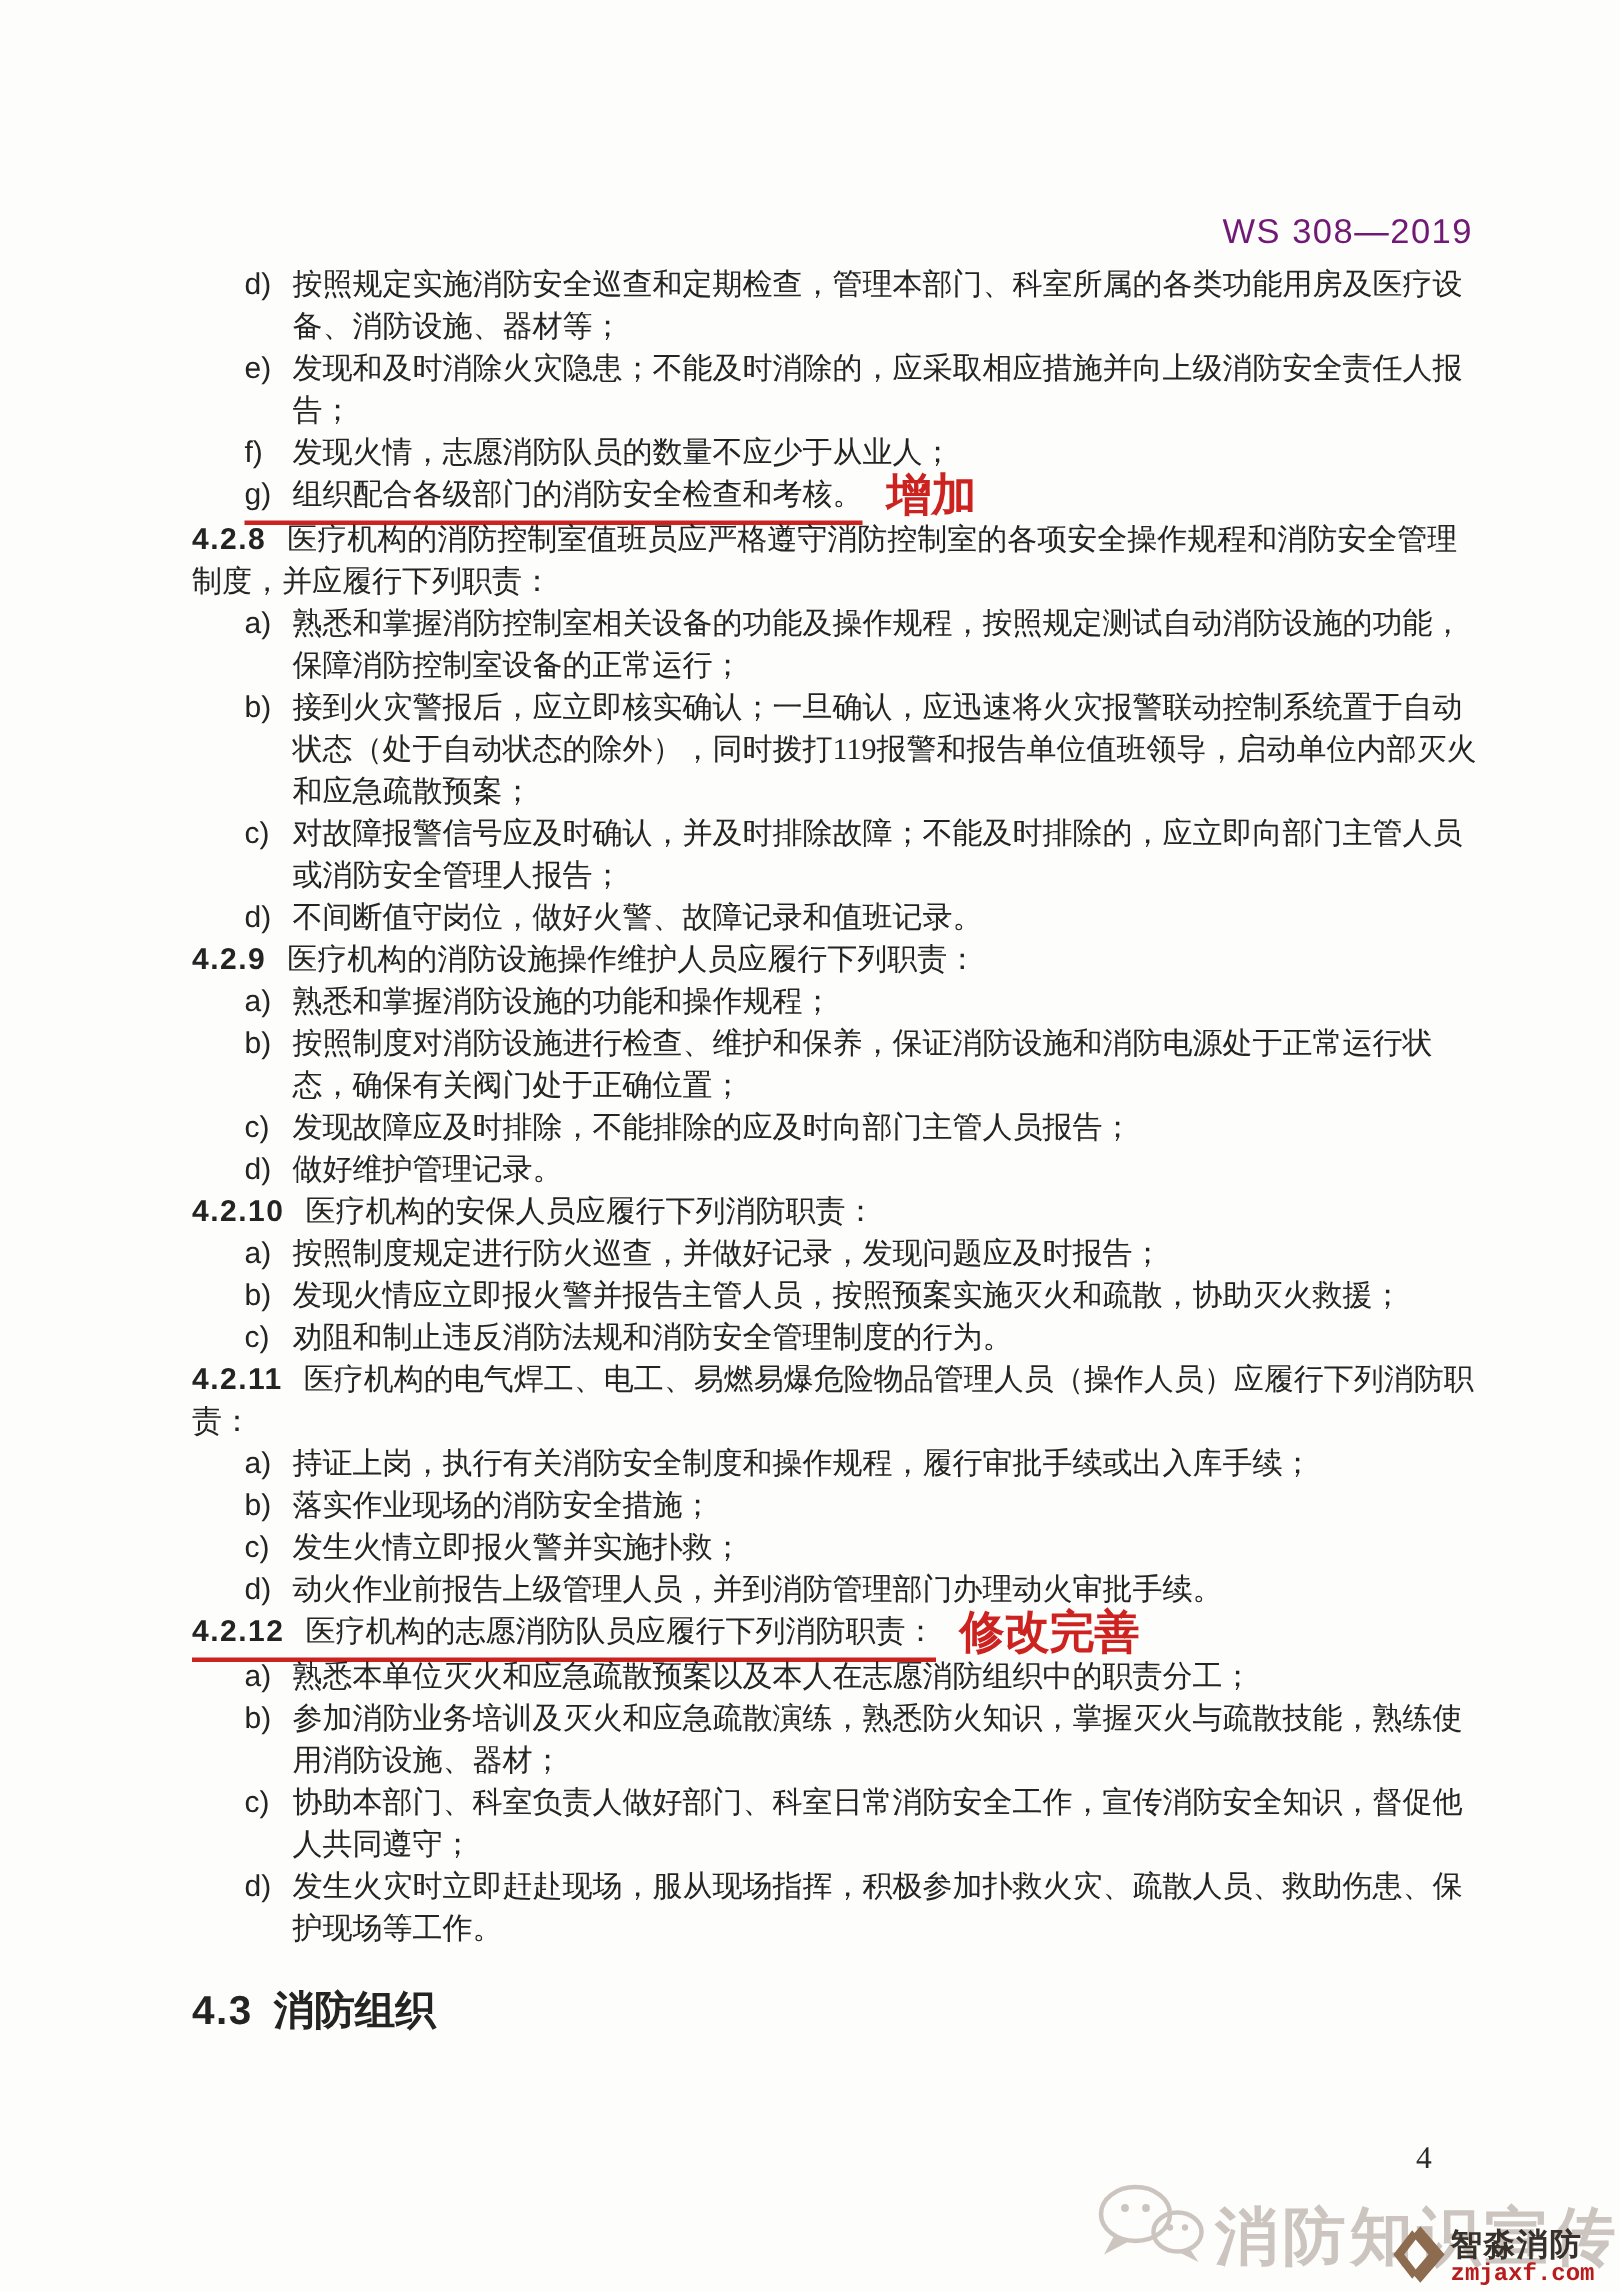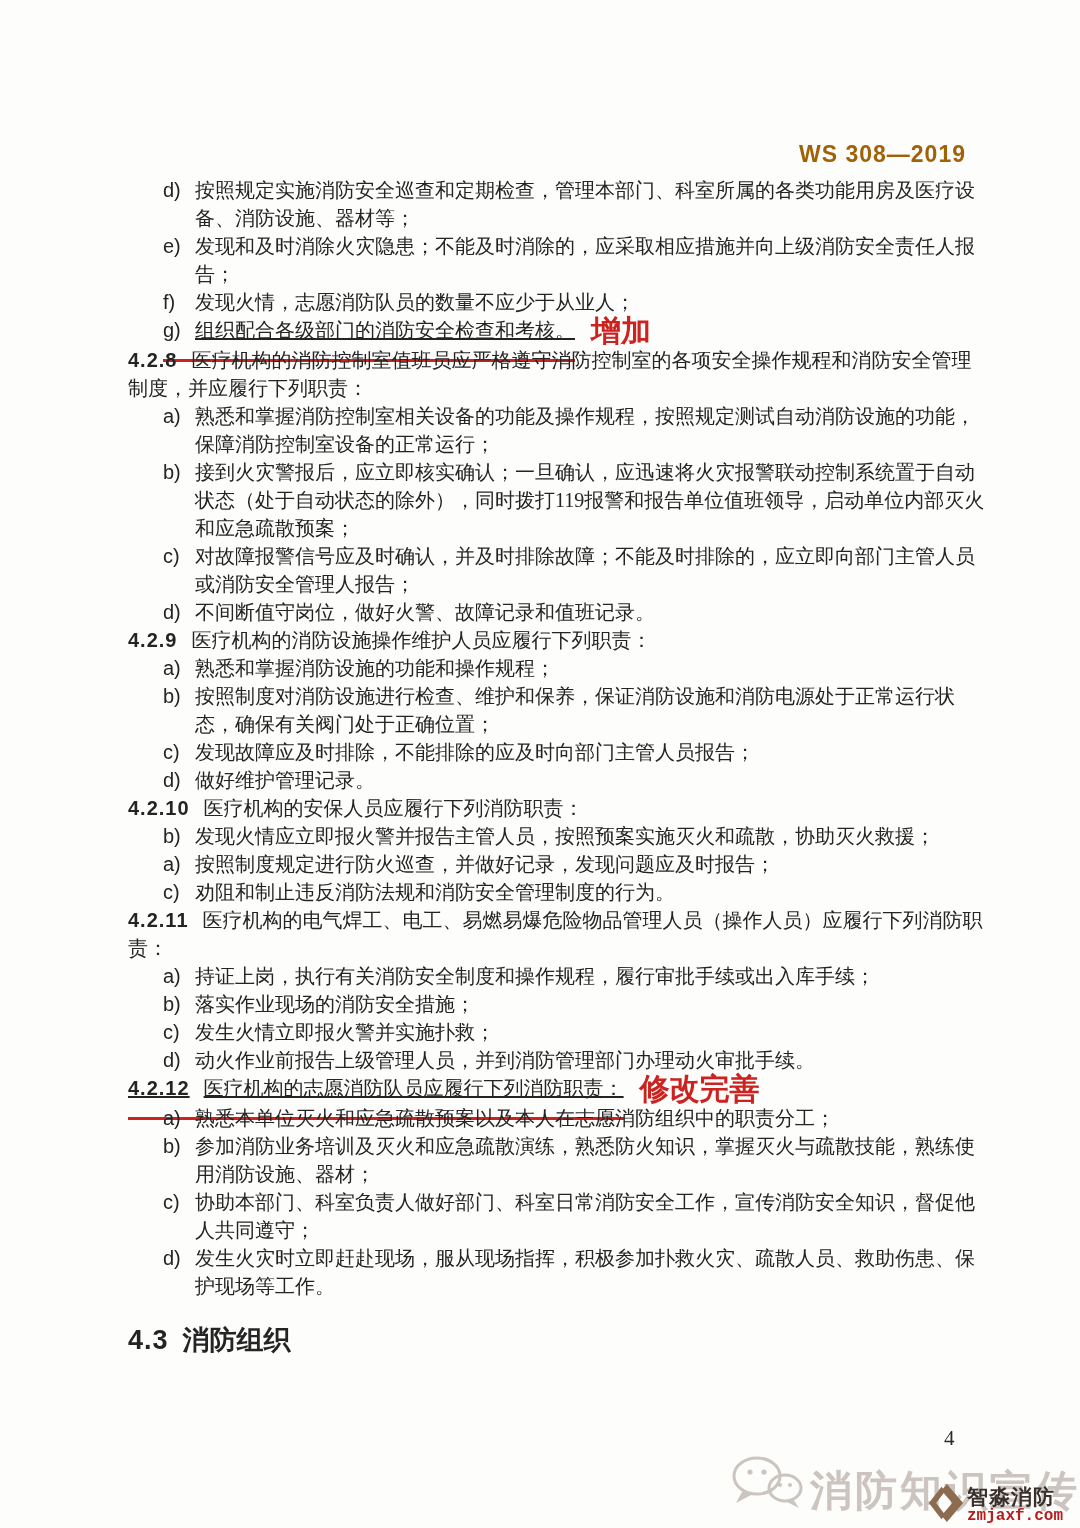--- a/index.html
+++ b/index.html
@@ -13,39 +13,39 @@
   .page{
     position:relative;
     width:1080px;height:1528px;
     margin:0 auto;
     background:#fdfdfc;
     font-family:"Liberation Serif","DejaVu Serif",serif;
     color:var(--text);
     overflow:hidden;
   }
   .doc-header{
-    position:absolute;top:141px;right:114px;
+    position:absolute;top:141px;right:98px;
     font-family:"Liberation Sans","DejaVu Sans",sans-serif;
-    font-size:23px;font-weight:700;letter-spacing:1px;color:#a16207;
+    font-size:23px;font-weight:400;letter-spacing:1px;color:#701a75;
   }
   .doc-body{
     position:absolute;left:128px;top:176px;width:862px;
     font-size:20px;line-height:28px;
   }
   .item{padding-left:67px;text-indent:-32px;}
   .item-letter{
     display:inline-block;width:32px;text-indent:0;
     font-family:"Liberation Sans","DejaVu Sans",sans-serif;
   }
   .clause-number,.heading-number{
     font-family:"Liberation Sans","DejaVu Sans",sans-serif;
     font-weight:600;margin-right:14px;letter-spacing:1px;
   }
   .seg{text-indent:0;}
-  .red-line{border-bottom:3px solid var(--red);padding-bottom:18px;text-decoration:underline;}
+  .red-line{border-bottom:3px solid var(--red);padding-bottom:6px;}
   .red-underline-all{
     text-decoration:underline;
     text-decoration-color:var(--red);
     text-decoration-thickness:2.5px;
     text-underline-offset:8px;
   }
   .annotation{
     color:var(--red);
     font-family:"Liberation Sans","DejaVu Sans",sans-serif;
     font-size:30px;font-weight:700;
@@ -98,22 +98,22 @@
       <div class="item"><span class="seg"><span class="item-letter">a)</span><span class="item-text">熟悉和掌握消防控制室相关设备的功能及操作规程，按照规定测试自动消防设施的功能，保障消防控制室设备的正常运行；</span></span></div>
       <div class="item"><span class="seg"><span class="item-letter">b)</span><span class="item-text">接到火灾警报后，应立即核实确认；一旦确认，应迅速将火灾报警联动控制系统置于自动状态（处于自动状态的除外），同时拨打119报警和报告单位值班领导，启动单位内部灭火和应急疏散预案；</span></span></div>
       <div class="item"><span class="seg"><span class="item-letter">c)</span><span class="item-text">对故障报警信号应及时确认，并及时排除故障；不能及时排除的，应立即向部门主管人员或消防安全管理人报告；</span></span></div>
       <div class="item"><span class="seg"><span class="item-letter">d)</span><span class="item-text">不间断值守岗位，做好火警、故障记录和值班记录。</span></span></div>
       <div class="clause"><span class="seg"><span class="clause-number">4.2.9</span><span class="clause-text">医疗机构的消防设施操作维护人员应履行下列职责：</span></span></div>
       <div class="item"><span class="seg"><span class="item-letter">a)</span><span class="item-text">熟悉和掌握消防设施的功能和操作规程；</span></span></div>
       <div class="item"><span class="seg"><span class="item-letter">b)</span><span class="item-text">按照制度对消防设施进行检查、维护和保养，保证消防设施和消防电源处于正常运行状态，确保有关阀门处于正确位置；</span></span></div>
       <div class="item"><span class="seg"><span class="item-letter">c)</span><span class="item-text">发现故障应及时排除，不能排除的应及时向部门主管人员报告；</span></span></div>
       <div class="item"><span class="seg"><span class="item-letter">d)</span><span class="item-text">做好维护管理记录。</span></span></div>
       <div class="clause"><span class="seg"><span class="clause-number">4.2.10</span><span class="clause-text">医疗机构的安保人员应履行下列消防职责：</span></span></div>
+      <div class="item"><span class="seg"><span class="item-letter">a)</span><span class="item-text">按照制度规定进行防火巡查，并做好记录，发现问题应及时报告；</span></span></div>
       <div class="item"><span class="seg"><span class="item-letter">b)</span><span class="item-text">发现火情应立即报火警并报告主管人员，按照预案实施灭火和疏散，协助灭火救援；</span></span></div>
-      <div class="item"><span class="seg"><span class="item-letter">a)</span><span class="item-text">按照制度规定进行防火巡查，并做好记录，发现问题应及时报告；</span></span></div>
       <div class="item"><span class="seg"><span class="item-letter">c)</span><span class="item-text">劝阻和制止违反消防法规和消防安全管理制度的行为。</span></span></div>
       <div class="clause"><span class="seg"><span class="clause-number">4.2.11</span><span class="clause-text">医疗机构的电气焊工、电工、易燃易爆危险物品管理人员（操作人员）应履行下列消防职责：</span></span></div>
       <div class="item"><span class="seg"><span class="item-letter">a)</span><span class="item-text">持证上岗，执行有关消防安全制度和操作规程，履行审批手续或出入库手续；</span></span></div>
       <div class="item"><span class="seg"><span class="item-letter">b)</span><span class="item-text">落实作业现场的消防安全措施；</span></span></div>
       <div class="item"><span class="seg"><span class="item-letter">c)</span><span class="item-text">发生火情立即报火警并实施扑救；</span></span></div>
       <div class="item"><span class="seg"><span class="item-letter">d)</span><span class="item-text">动火作业前报告上级管理人员，并到消防管理部门办理动火审批手续。</span></span></div>
       <div class="clause"><span class="seg red-line"><span class="clause-number">4.2.12</span><span class="clause-text">医疗机构的志愿消防队员应履行下列消防职责：</span></span><span class="annotation">修改完善</span></div>
       <div class="item"><span class="seg"><span class="item-letter">a)</span><span class="item-text">熟悉本单位灭火和应急疏散预案以及本人在志愿消防组织中的职责分工；</span></span></div>
       <div class="item"><span class="seg"><span class="item-letter">b)</span><span class="item-text">参加消防业务培训及灭火和应急疏散演练，熟悉防火知识，掌握灭火与疏散技能，熟练使用消防设施、器材；</span></span></div>
       <div class="item"><span class="seg"><span class="item-letter">c)</span><span class="item-text">协助本部门、科室负责人做好部门、科室日常消防安全工作，宣传消防安全知识，督促他人共同遵守；</span></span></div>

